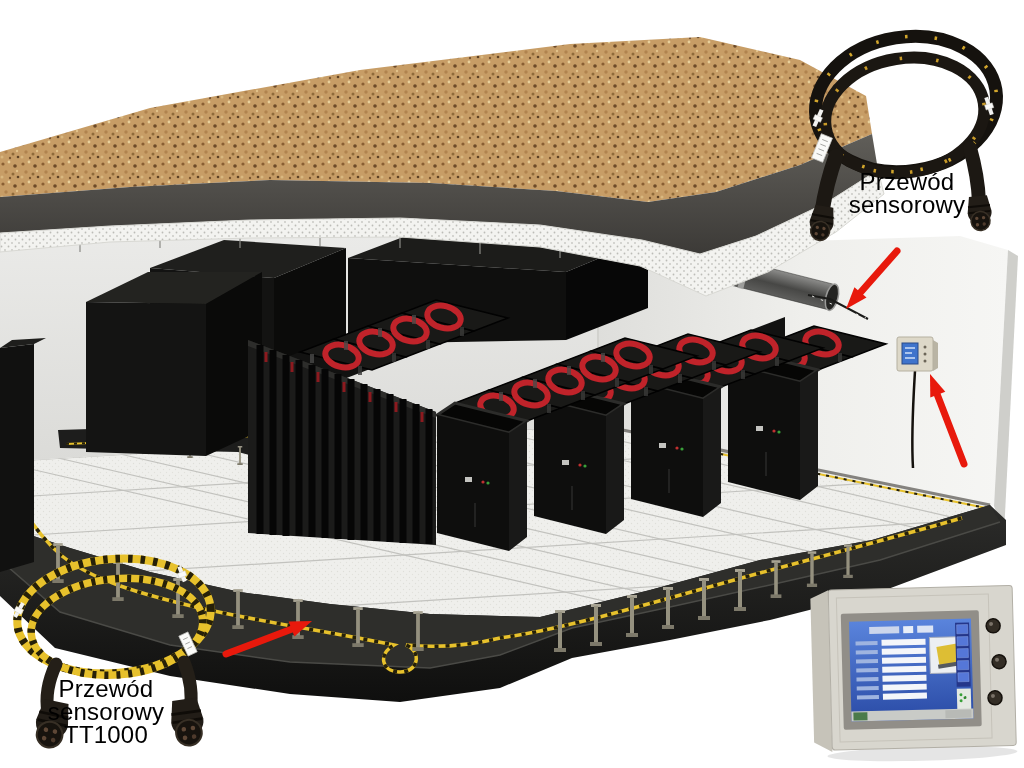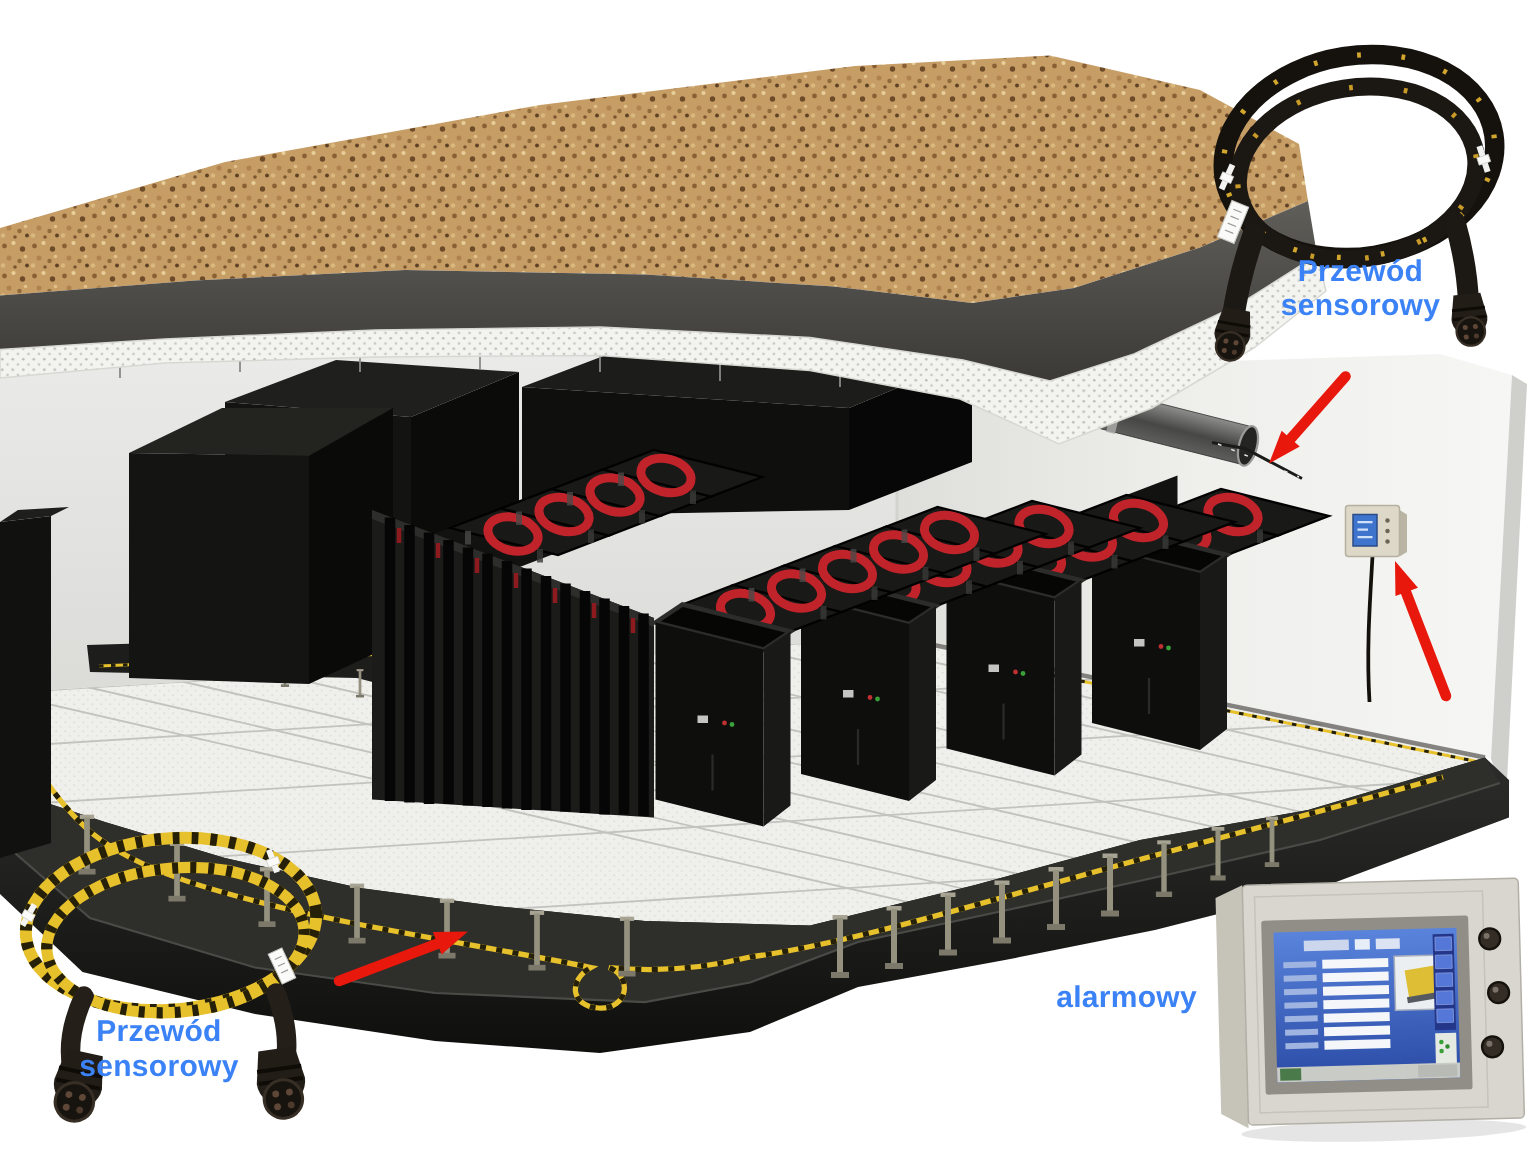--- a/index.html
+++ b/index.html
@@ -1,19 +1,19 @@
 <!DOCTYPE html>
 <html style="--c-arrow: #e8190c; --c-cable-yellow: #e7c12c; --c-cable-black: #1b1611; --c-gravel-tan: #c79d66; --c-floor-tile: #efefec; --c-subfloor: #222220; --c-rack-black: #141414; --c-red-coil: #c0232a; --c-panel-body: #d8d6ce; --c-screen-blue: #3b68c8;"><head>
 <meta charset="utf-8">
 <style>
   html,body{margin:0;padding:0;background:#ffffff;}
   .stage{position:relative;width:1024px;height:768px;background:#ffffff;overflow:hidden;
          font-family:"Liberation Sans", sans-serif;}
   .stage svg{position:absolute;left:0;top:0;}
-  .callout-label{position:absolute;color:#3b82f6;font-weight:700;font-size:20px;line-height:23px;
+  .callout-label{position:absolute;color:#000000;font-weight:400;font-size:24px;line-height:23px;
                  letter-spacing:.2px;white-space:nowrap;}
   .callout-label span{display:block;}
   .lbl-tt1100{left:807px;top:170px;width:200px;text-align:center;}
   .lbl-tt1000{left:6px;top:677px;width:200px;text-align:center;}
   .lbl-panel{left:598px;top:654px;width:200px;text-align:right;}
   .arrow-line{stroke:var(--c-arrow,#e8190c);stroke-width:7;stroke-linecap:round;}
   .arrow-head{fill:var(--c-arrow,#e8190c);}
   .cable-y{stroke:var(--c-cable-yellow,#e7c12c);fill:none;}
   .cable-ydash{stroke:#25200a;fill:none;}
 </style>
@@ -384,17 +384,17 @@
   </g>
 </svg>
 
   <div class="callout-label lbl-tt1100">
     <span>Przewód</span>
     <span>sensorowy</span>
   </div>
   <div class="callout-label lbl-tt1000">
     <span>Przewód</span>
     <span>sensorowy</span>
+    <span>TT1000</span>
   </div>
   <div class="callout-label lbl-panel">
-    <span>alarmowy</span>
   </div>
 </div>
 
 </body></html>

